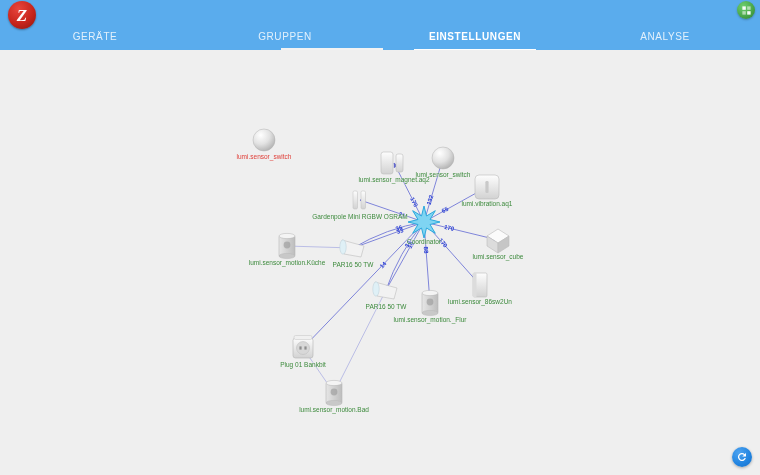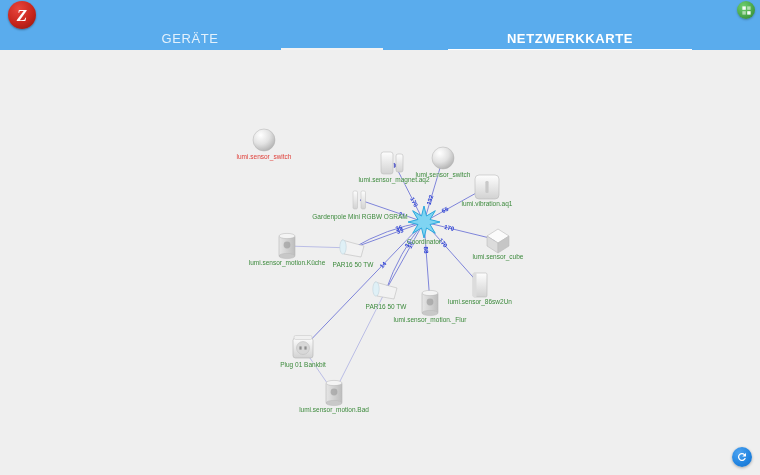--- a/index.html
+++ b/index.html
@@ -44,21 +44,21 @@
 
   
   .tabs {
     position: absolute; top: 28px; left: 0;
     width: 760px; height: 22px;
     display: flex;
   }
   .tab {
     flex: 1 1 0;
     display: flex; align-items: flex-start; justify-content: center;
-    font-size: 13px; letter-spacing: .6px;
+    font-size: 10px; letter-spacing: .6px;
     color: #e3f1fc; padding-top: 3px;
     position: relative; cursor: pointer;
   }
   .tab.active { color: #ffffff; font-weight: bold; }
   .tab.active::after {
     content: ""; position: absolute; left: 18%; right: 18%; bottom: -1px;
     height: 2px; background: #ffffff;
   }
   .tab-underline-bg {
     position: absolute; top: 48px; left: 281px;
@@ -137,22 +137,28 @@
         <rect x="9" y="2" width="5" height="5" fill="#ffffff" opacity=".55"></rect>
         <rect x="2" y="9" width="5" height="5" fill="#ffffff" opacity=".55"></rect>
         <rect x="9" y="9" width="5" height="5" fill="#ffffff" opacity=".95"></rect>
       </svg>
     </div>
 
     <div class="tabs">
       <div class="tab">
           <span>GERÄTE</span>
         </div>
+      <div class="tab">
+          <span>GRUPPEN</span>
+        </div>
       <div class="tab active">
-          <span>NETZWERKKARTE</span>
+          <span>EINSTELLUNGEN</span>
+        </div>
+      <div class="tab">
+          <span>ANALYSE</span>
         </div>
     </div>
   </div>
   <div class="tab-underline-bg"></div>
 
   <div class="fab-menu">
     <i></i>
     <i></i>
     <i></i>
   </div>

